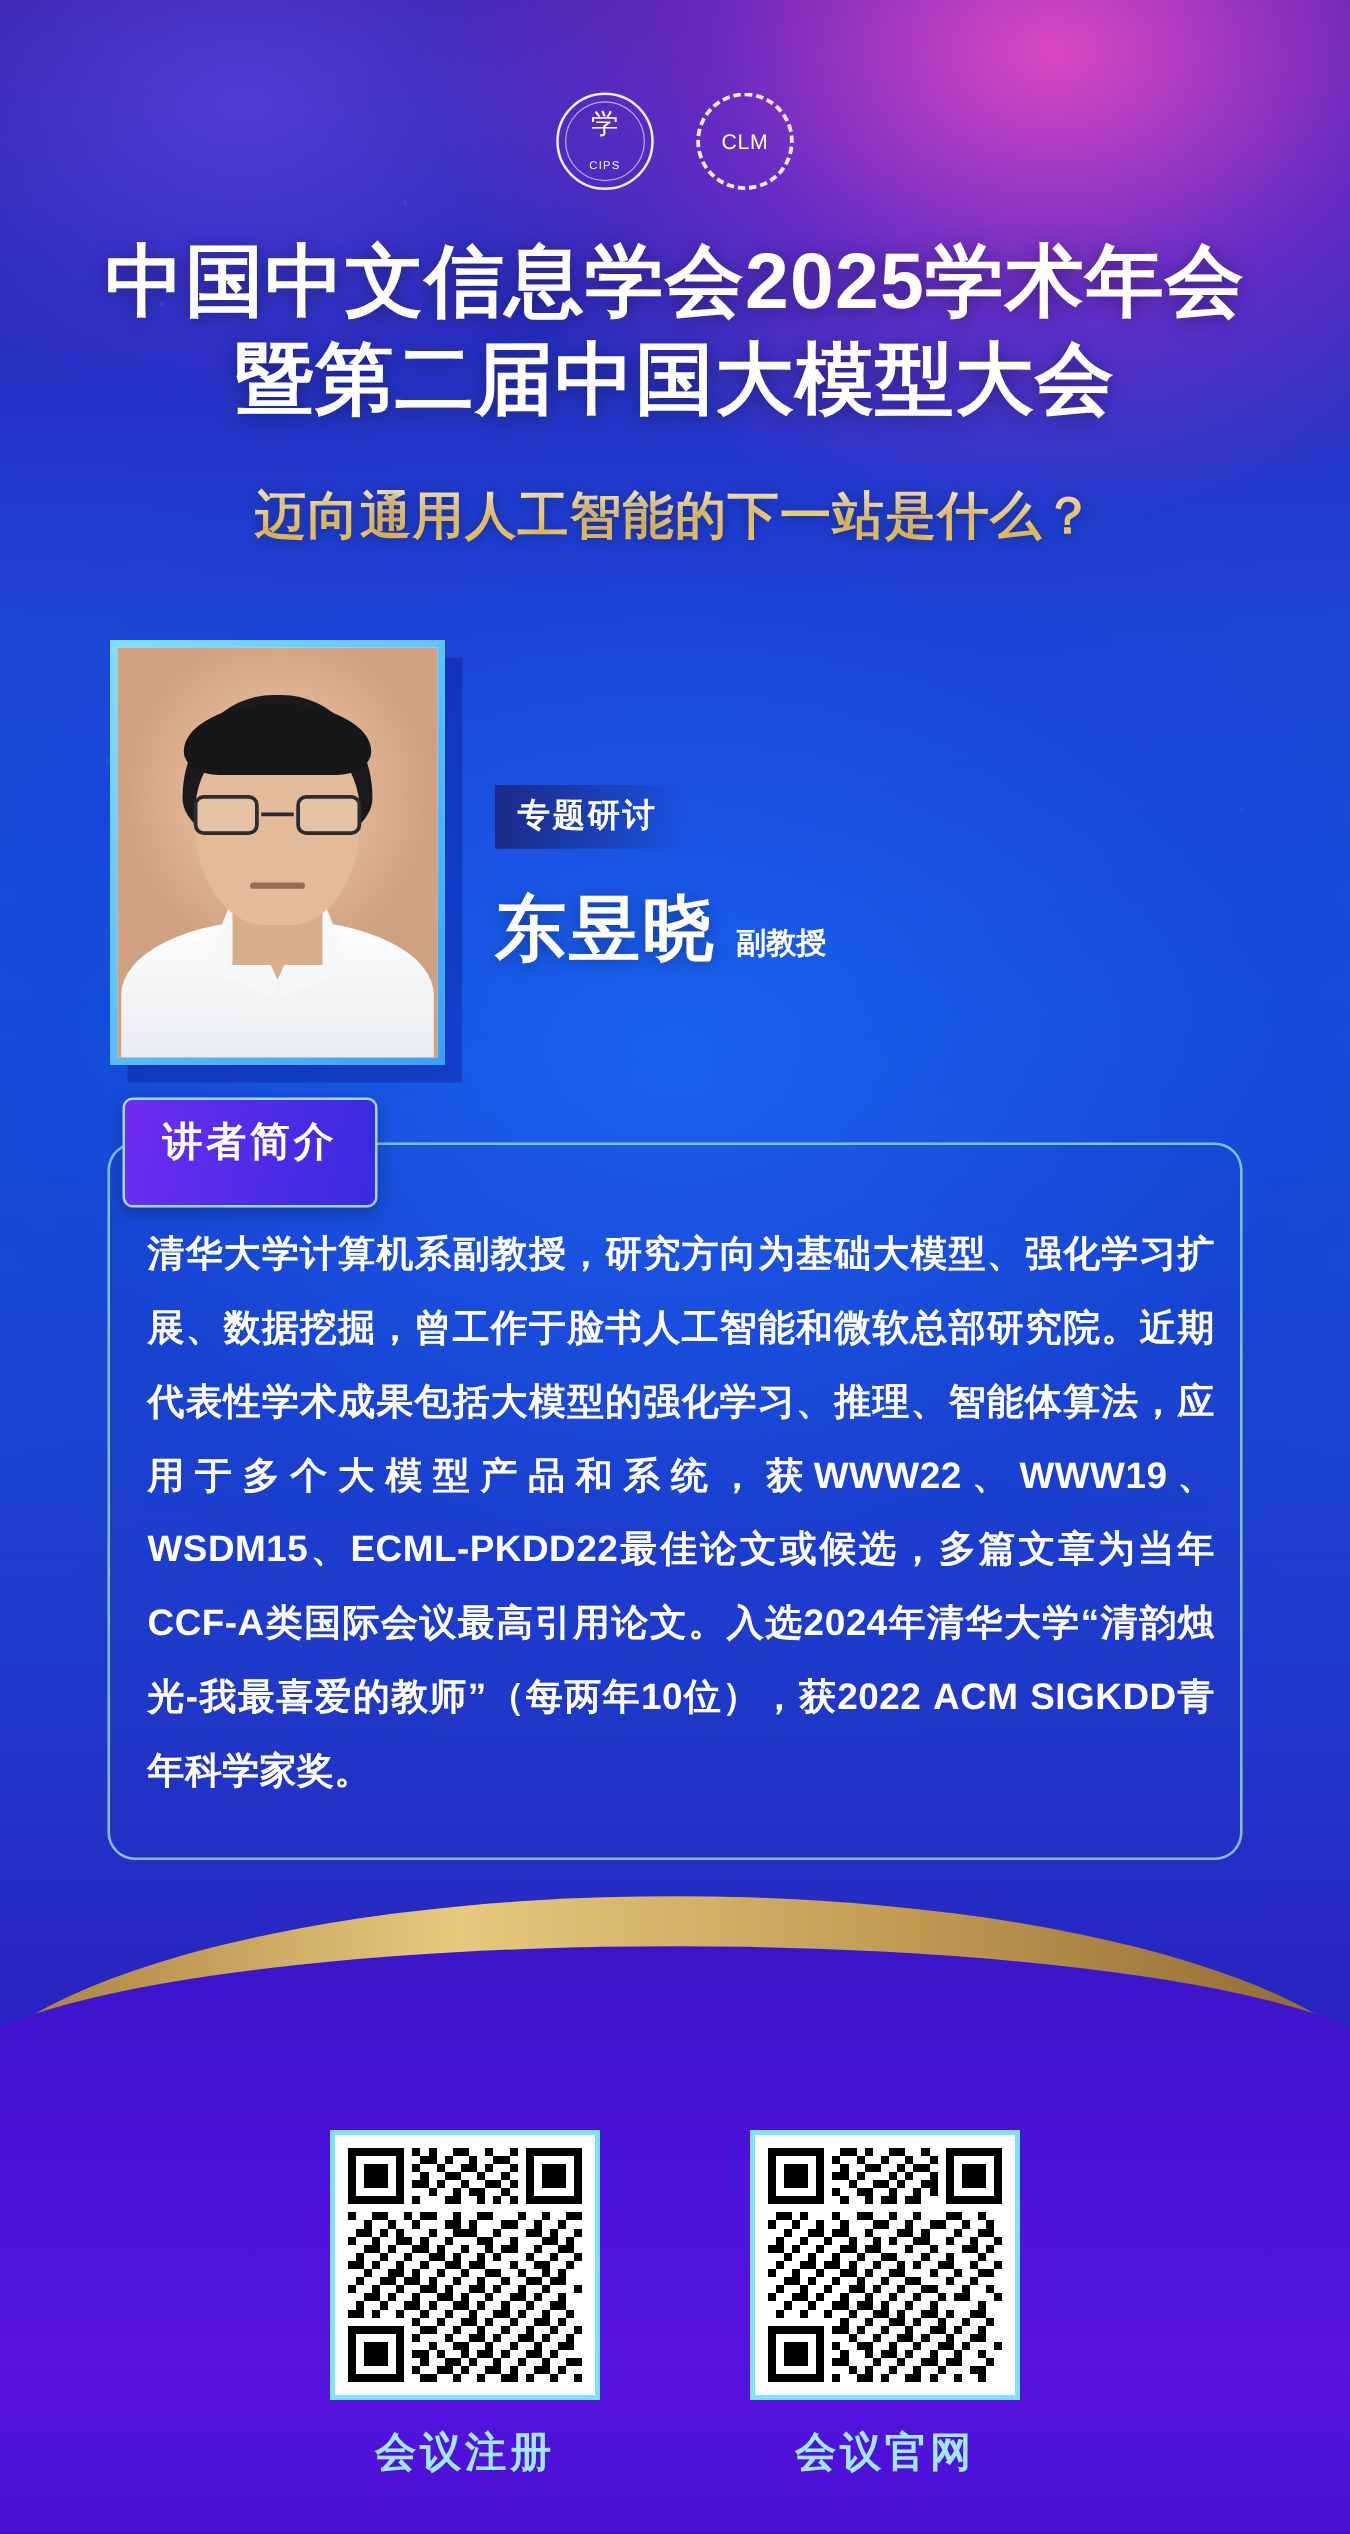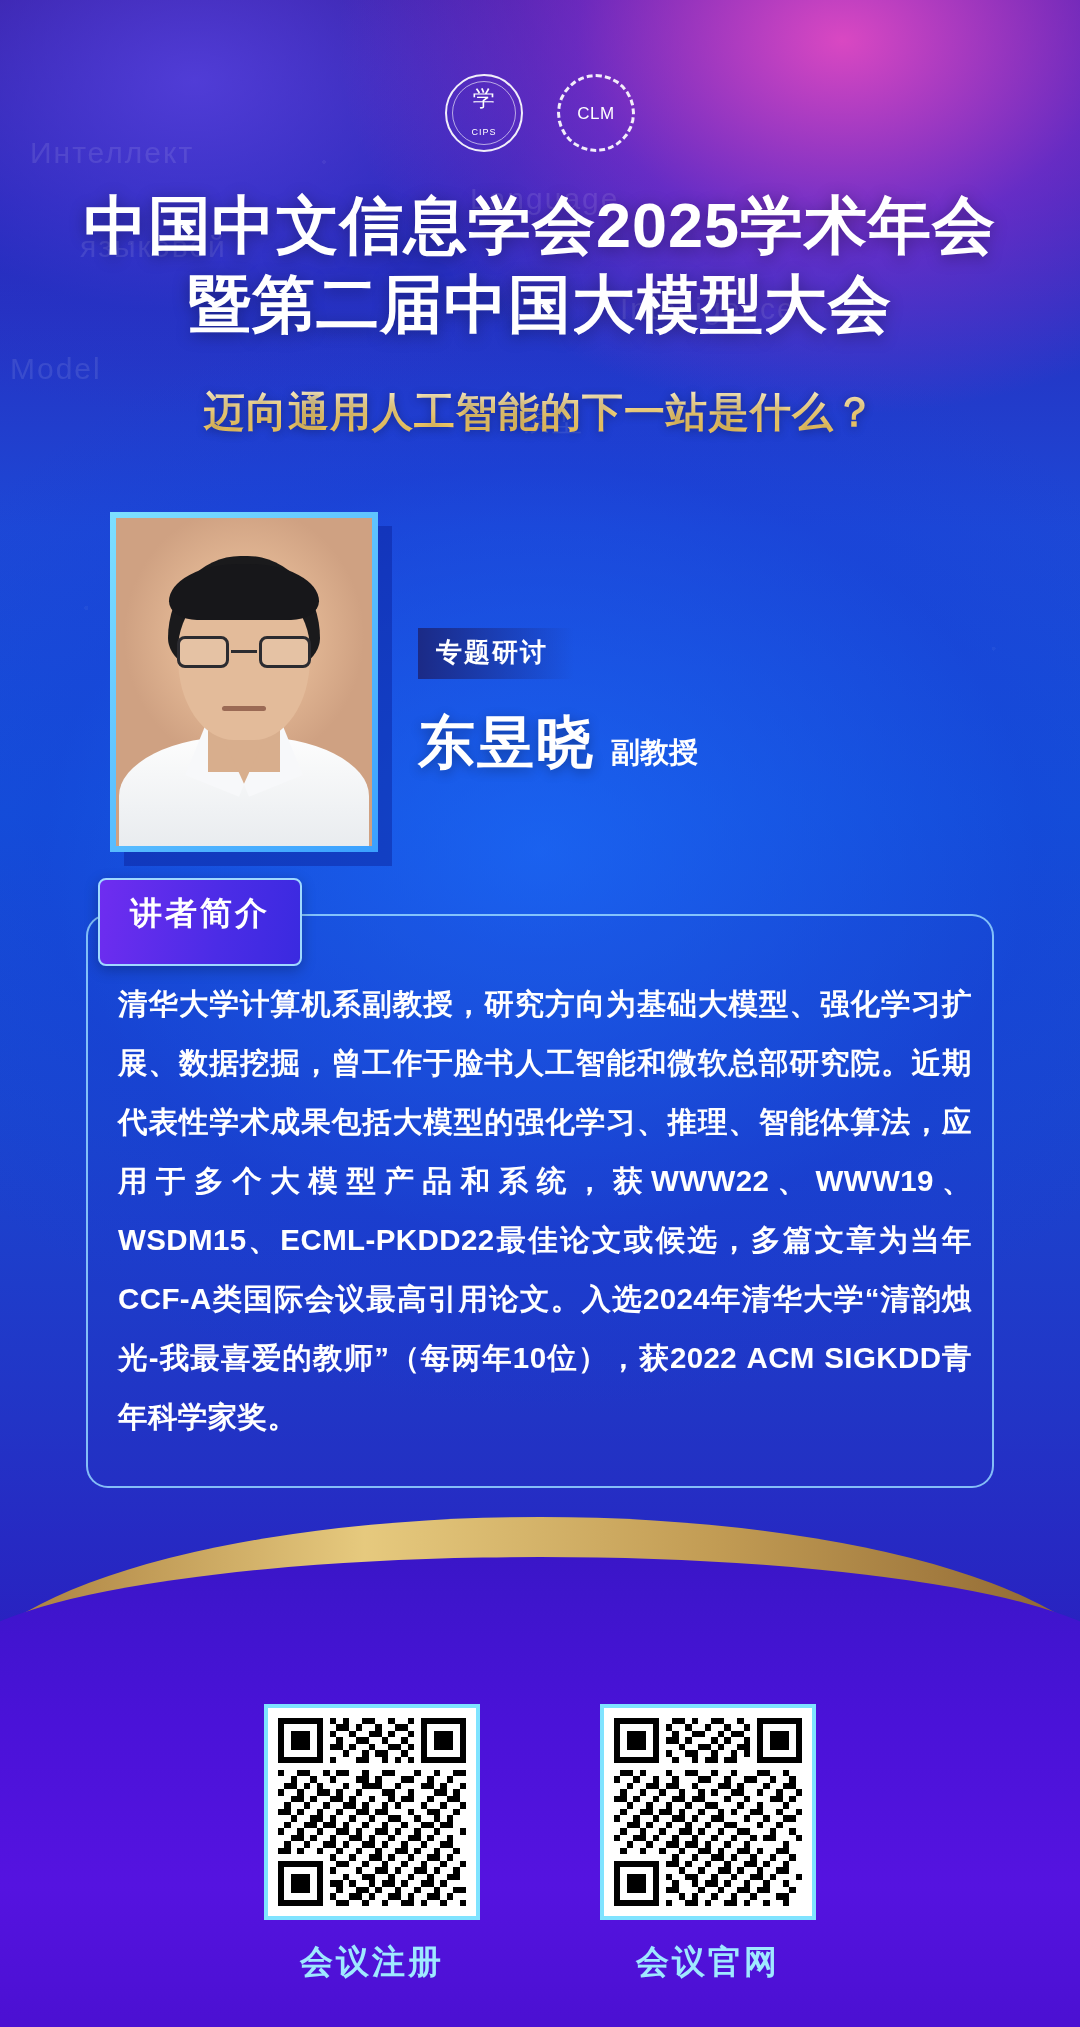--- a/index.html
+++ b/index.html
@@ -119,21 +119,21 @@
     background-clip: text;
     color: transparent;
   }
 
   
   .speaker {
     position: relative;
     margin-top: 72px;
     display: flex;
     align-items: flex-start;
-    padding-left: 110px;
+    padding-left: 88px;
   }
   .photo-frame {
     position: relative;
     width: 268px; height: 340px;
     background: linear-gradient(135deg,#7de0ff,#3aa0ff);
     padding: 6px;
     box-shadow: 14px 14px 0 rgba(10,30,150,0.45);
   }
   .photo {
     width: 100%; height: 100%;
@@ -217,21 +217,21 @@
     margin-top: 26px;
   }
   .speaker-name {
     font-size: 57px;
     font-weight: bold;
     letter-spacing: 2px;
     color: #ffffff;
     text-shadow: 0 3px 12px rgba(0,0,0,0.30);
   }
   .speaker-role {
-    font-size: 29px;
+    font-size: 24px;
     font-weight: bold;
     color: #ffffff;
   }
   .speaker-org {
     margin-top: 16px;
     margin-left: 8px;
     font-size: 29px;
     font-weight: bold;
     letter-spacing: 1px;
     color: #ffffff;
@@ -327,28 +327,20 @@
     font-weight: bold;
     letter-spacing: 3px;
   }
 </style>
 </head>
 <body>
 
 <div class="poster">
   <div class="bg-texture"></div>
 
-  <div class="bg-words">
-    <span class="bw1">Интеллект</span>
-    <span class="bw2">Language</span>
-    <span class="bw3">языковой</span>
-    <span class="bw4">Intelligence</span>
-    <span class="bw5">Model</span>
-    <span class="bw6">模型</span>
-  </div>
 
   <div class="logos">
     <div class="logo-circle cips">
       <span class="logo-inner-text">
         <span class="logo-glyph">学</span>
         <span class="logo-sub">CIPS</span>
       </span>
     </div>
     <div class="logo-circle clm">
       <span class="logo-inner-text">

